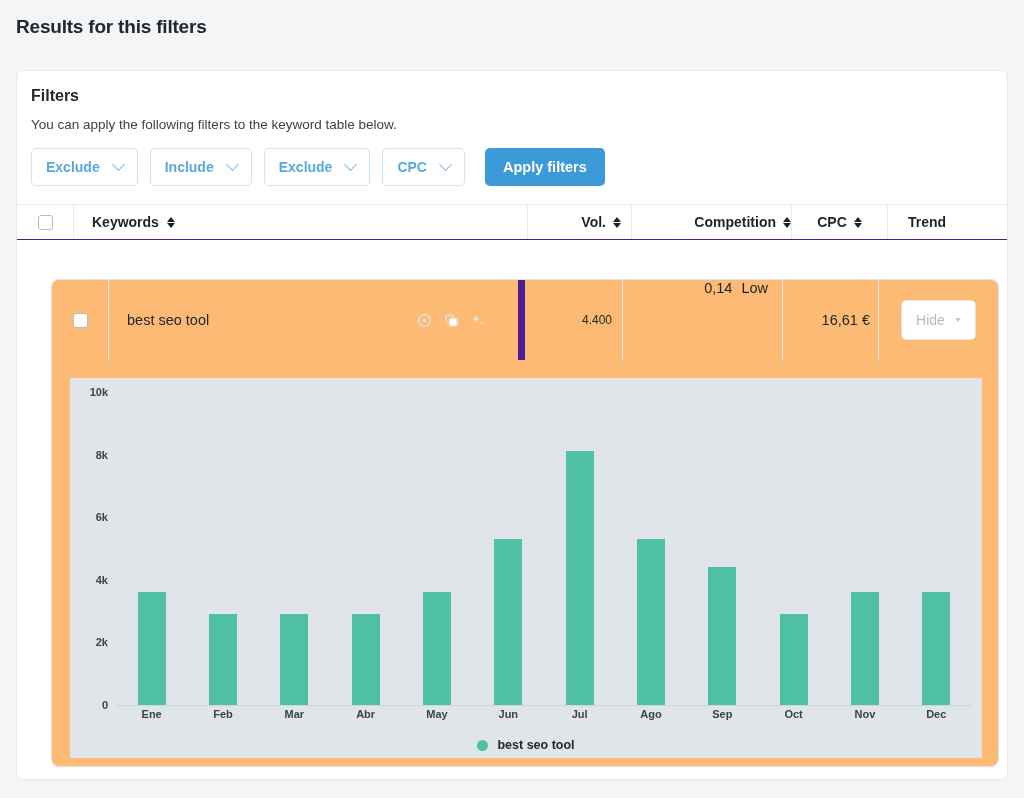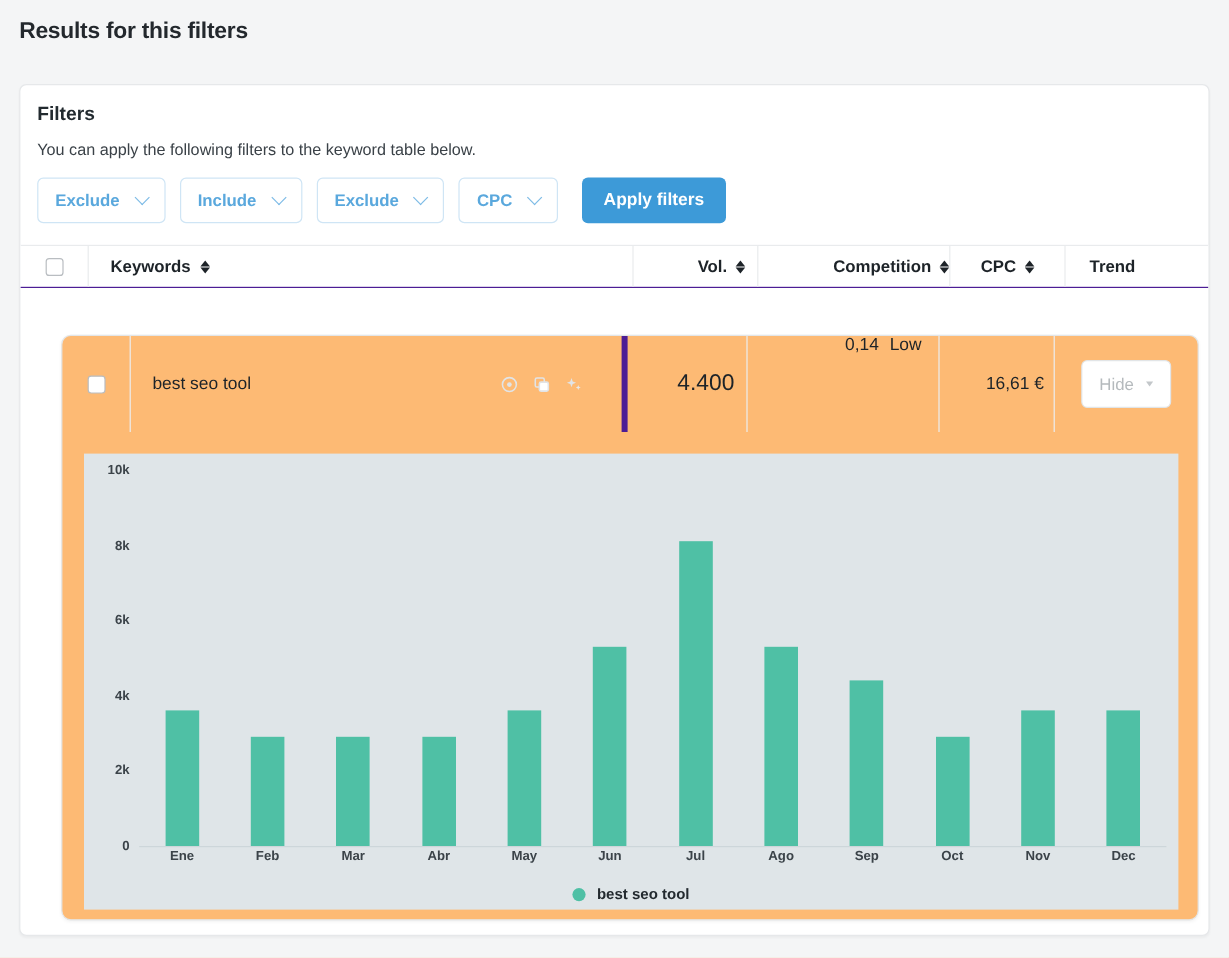--- a/index.html
+++ b/index.html
@@ -105,21 +105,21 @@
   .c-kw {
     flex: 1; display: flex; align-items: center;
     height: 80px; padding-left: 18px;
     border-left: 1px solid #ebedef;
   }
   .kw-text { font-size: 14.5px; color: #1d2328; }
   .kw-icons { display: flex; align-items: center; gap: 12px; margin-left: auto; margin-right: 32px; }
   .kw-icons svg { display: block; }
   .c-vol {
     width: 104px; height: 80px; display: flex; align-items: center; justify-content: flex-end;
-    padding-right: 10px; font-size: 19px; color: #1d2328; border-left: 5px solid #4c1d95;
+    padding-right: 10px; font-size: 12px; color: #1d2328; border-left: 7px solid #4c1d95;
   }
   .c-comp {
     width: 160px; height: 80px; display: flex; justify-content: flex-end;
     padding-right: 14px; gap: 9px; font-size: 14.5px; color: #1d2328; border-left: 1px solid #ebedef;
   }
   .c-cpc {
     width: 96px; height: 80px; display: flex; align-items: center; justify-content: flex-end;
     padding-right: 8px; font-size: 14.5px; color: #1d2328; border-left: 1px solid #ebedef;
   }
   .c-trend {

